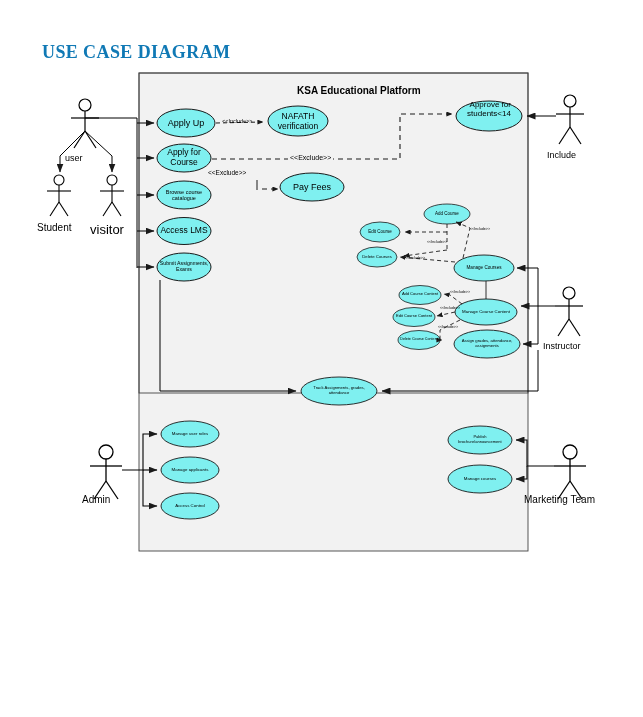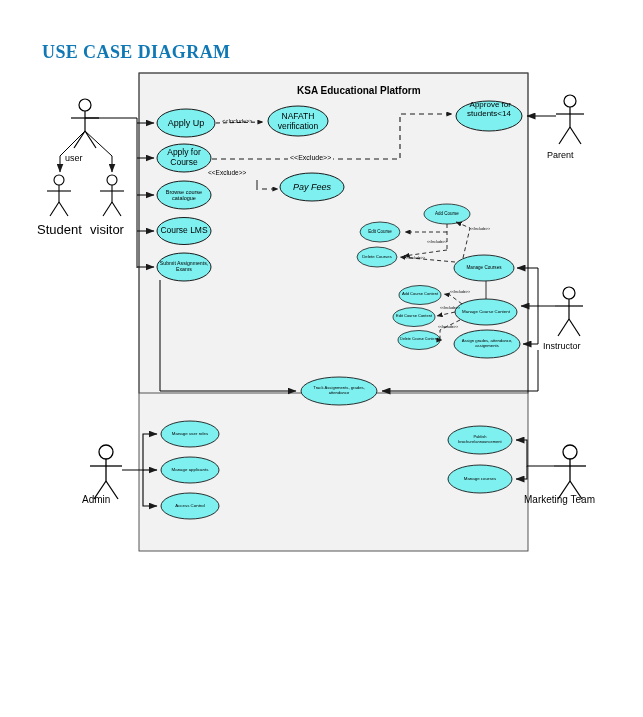--- a/index.html
+++ b/index.html
@@ -245,38 +245,38 @@
   </g>
   <g stroke="#000" stroke-width="1.1" fill="none">
     <path d="M554,466 L527,466 L527,440 L516,440" marker-end="url(#arrow-solid)"></path>
     <path d="M527,466 L527,479 L516,479" marker-end="url(#arrow-solid)"></path>
   </g>
 </svg>
 
 <div class="box-title" style="left:297px; top:85px;">KSA Educational Platform</div>
 
 <div class="actor-label" style="left:65px; top:153px; width:40px; font-size:9px;">user</div>
-<div class="actor-label" style="left:37px; top:222px; width:44px; font-size:13px;">Student</div>
+<div class="actor-label" style="left:37px; top:222px; width:44px; font-size:10px;">Student</div>
 <div class="actor-label" style="left:90px; top:222px; width:44px; font-size:13px;">visitor</div>
-<div class="actor-label" style="left:547px; top:150px; width:46px; font-size:9px;">Parent</div>
+<div class="actor-label" style="left:547px; top:150px; width:46px; font-size:9px;">Include</div>
 <div class="actor-label" style="left:543px; top:341px; width:54px; font-size:9px;">Instructor</div>
 <div class="actor-label" style="left:82px; top:494px; width:48px; font-size:10px;">Admin</div>
 <div class="actor-label" style="left:524px; top:494px; width:92px; font-size:10px;">Marketing Team</div>
 
 <div class="ellipse-label" style="left:157px; top:109px; width:58px; height:28px; font-size:9px;">Apply Up</div>
 <div class="ellipse-label" style="left:268px; top:106px; width:60px; height:32px; font-size:8.5px;">NAFATH
 verification</div>
 <div class="ellipse-label" style="left:157px; top:144px; width:54px; height:28px; font-size:8.5px;">Apply for
 Course</div>
 <div class="ellipse-label" style="left:157px; top:181px; width:54px; height:28px; font-size:5.5px;">Browse course
 catalogue</div>
-<div class="ellipse-label" style="left:157px; top:217px; width:54px; height:27px; font-size:8.5px;">Course LMS</div>
+<div class="ellipse-label" style="left:157px; top:217px; width:54px; height:27px; font-size:8.5px;">Access LMS</div>
 <div class="ellipse-label" style="left:157px; top:253px; width:54px; height:28px; font-size:5.2px;">Submit Assignments,
 Exams</div>
-<div class="ellipse-label" style="left:280px; top:173px; width:64px; height:28px; font-size:9px;font-style:italic;">Pay Fees</div>
+<div class="ellipse-label" style="left:280px; top:173px; width:64px; height:28px; font-size:9px;">Pay Fees</div>
 <div class="ellipse-label" style="left:456px; top:101px; width:66px; height:16px; font-size:8px;text-align:right;">Approve for
 students&lt;14</div>
 <div class="ellipse-label" style="left:424px; top:204px; width:46px; height:20px; font-size:4.5px;">Add Course</div>
 <div class="ellipse-label" style="left:360px; top:222px; width:40px; height:20px; font-size:4.5px;">Edit Course</div>
 <div class="ellipse-label" style="left:357px; top:247px; width:40px; height:20px; font-size:4.3px;">Delete Courses</div>
 <div class="ellipse-label" style="left:454px; top:255px; width:60px; height:26px; font-size:4.6px;">Manage Courses</div>
 <div class="ellipse-label" style="left:399px; top:285px; width:42px; height:19px; font-size:4px;">Add Course Content</div>
 <div class="ellipse-label" style="left:393px; top:307px; width:42px; height:19px; font-size:4px;">Edit Course Content</div>
 <div class="ellipse-label" style="left:398px; top:330px; width:42px; height:19px; font-size:3.7px;">Delete Course Content</div>
 <div class="ellipse-label" style="left:455px; top:299px; width:62px; height:26px; font-size:4.4px;">Manage Course Content</div>

